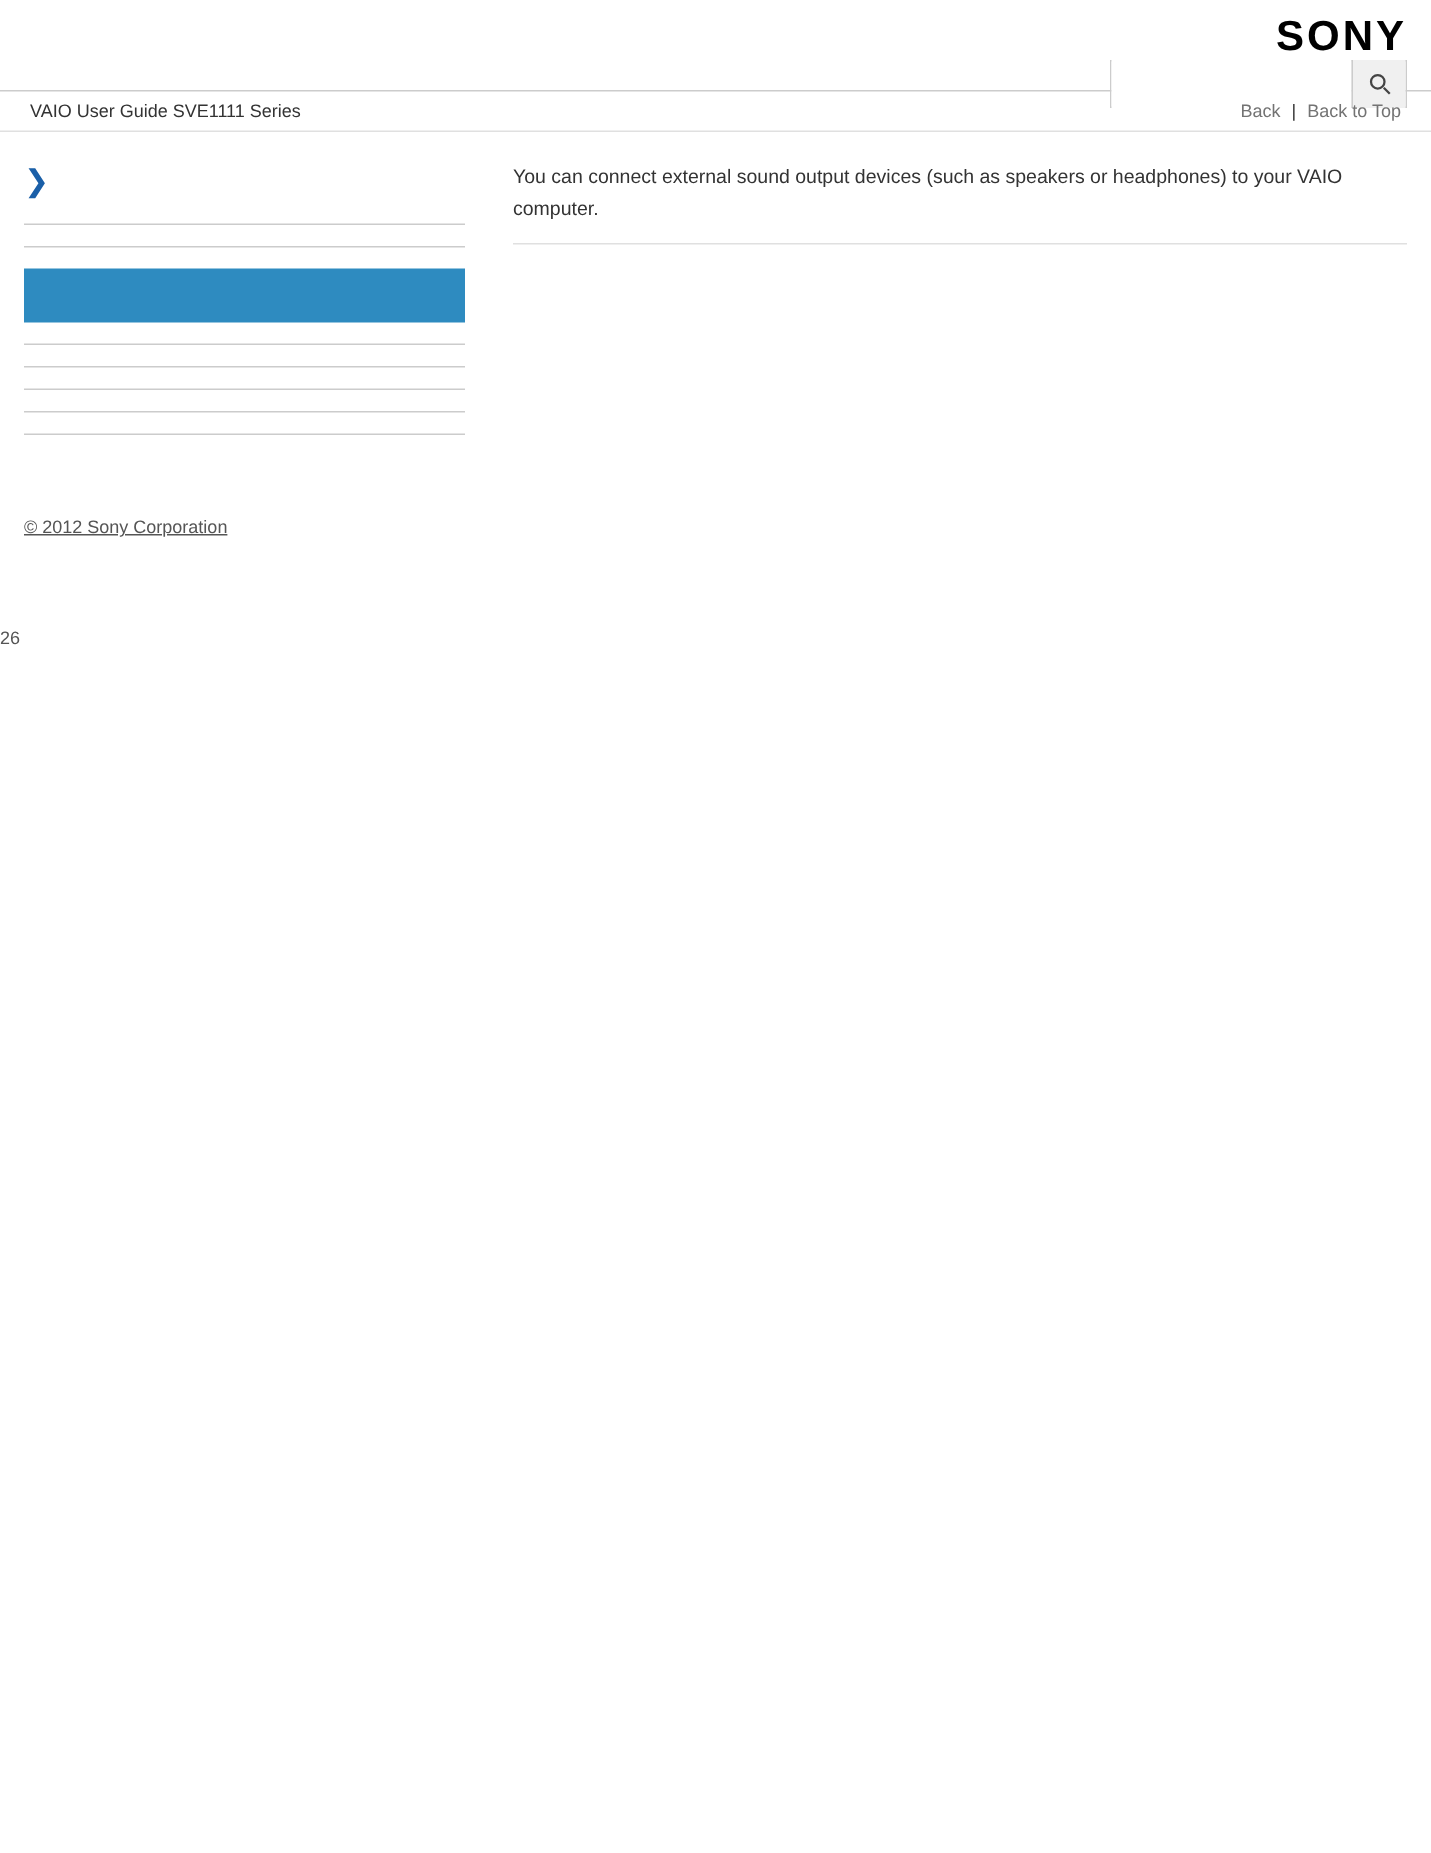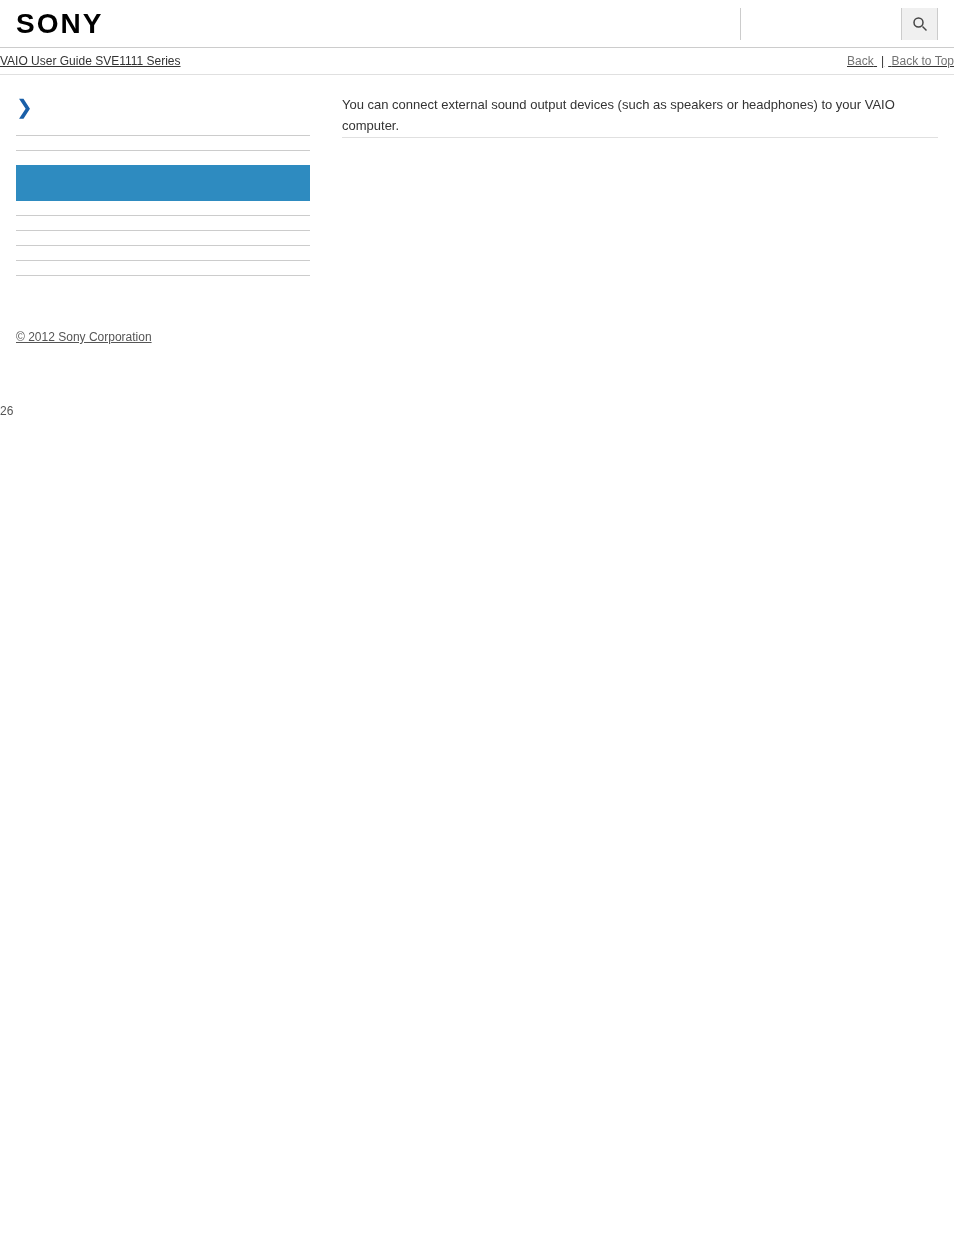--- a/index.html
+++ b/index.html
@@ -13,25 +13,26 @@
       background: #ffffff;
       color: #333333;
       font-size: 13px;
       width: 954px;
       min-height: 1235px;
     }
 
     
     .header {
       display: flex;
-      align-items: flex-start;
+      align-items: flex-end;
       justify-content: space-between;
       border-bottom: 1px solid #cccccc;
       padding: 8px 16px;
-      height: 48px;
+      height: 61px;
+      flex-direction: column;
     }
 
     .sony-logo {
       font-size: 28px;
       font-weight: 900;
       letter-spacing: 2px;
       color: #000000;
       font-family: Arial Black, Arial, sans-serif;
     }
 
@@ -63,23 +64,22 @@
       justify-content: center;
       font-size: 16px;
       color: #444;
     }
 
     
     .nav-bar {
       display: flex;
       justify-content: space-between;
       align-items: center;
-      padding: 6px 0;
+      padding: 6px 20px;
       border-bottom: 1px solid #e0e0e0;
-      text-decoration: underline;
     }
 
     .nav-left {
       font-size: 12px;
       color: #333;
     }
 
     .nav-right {
       font-size: 12px;
     }
@@ -152,20 +152,21 @@
       cursor: pointer;
       display: block;
       margin-bottom: 8px;
     }
 
     .content-description {
       font-size: 13px;
       color: #333;
       line-height: 1.6;
       margin-bottom: 12px;
+      padding-bottom: 12px;
       border-bottom: 1px solid #e0e0e0;
     }
 
     
     .footer {
       padding: 20px 16px;
       font-size: 12px;
       color: #555;
       text-decoration: underline;
     }

